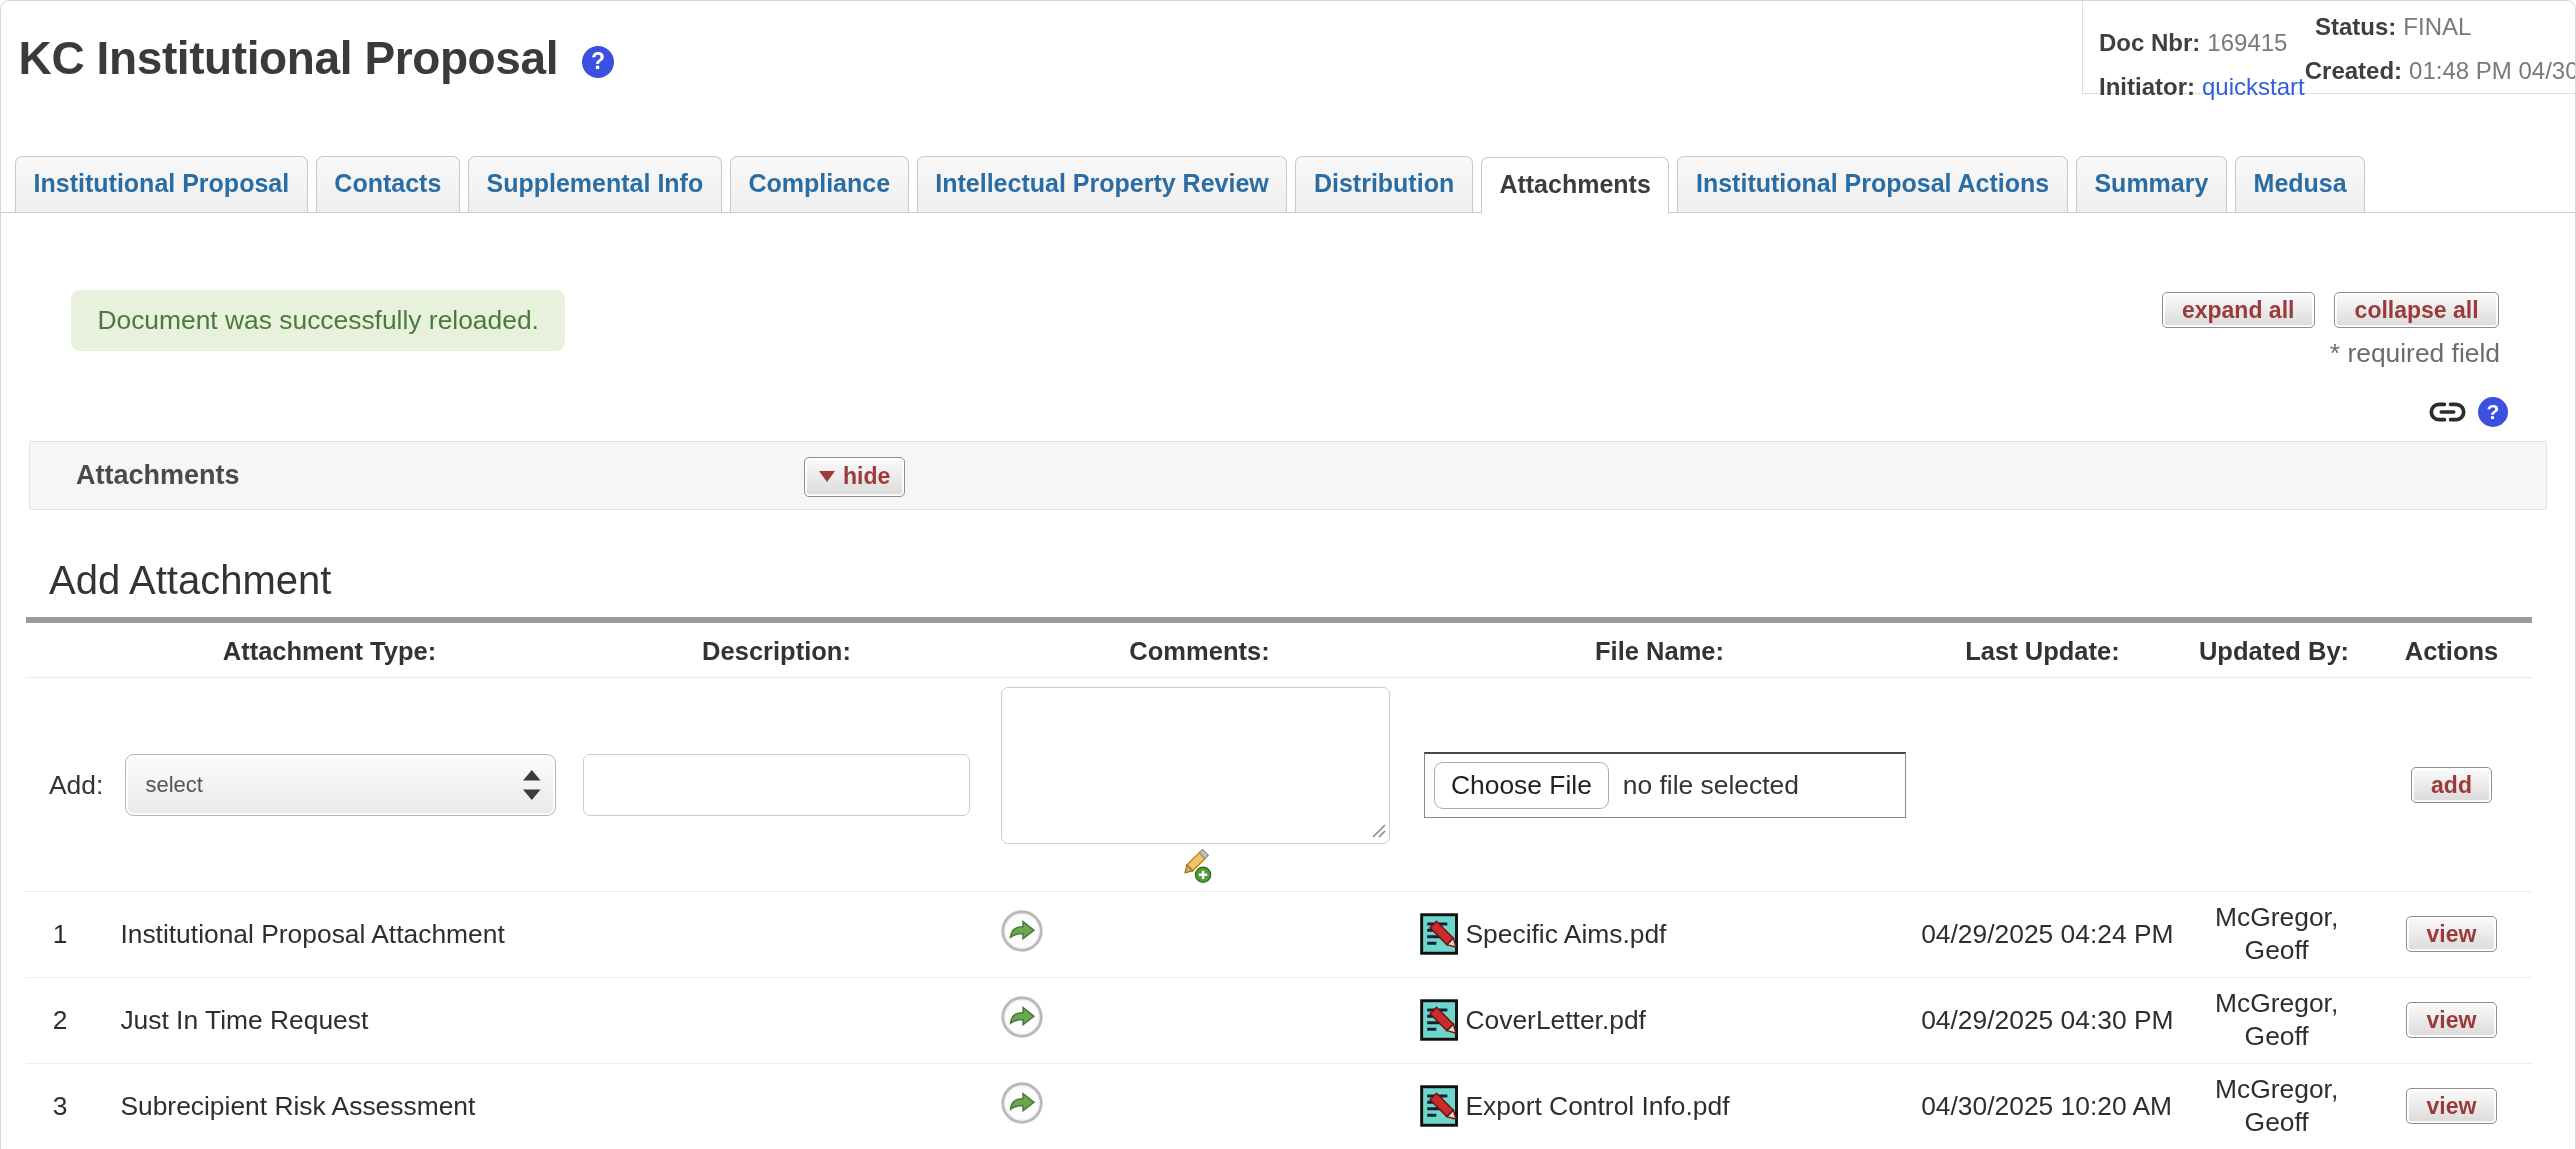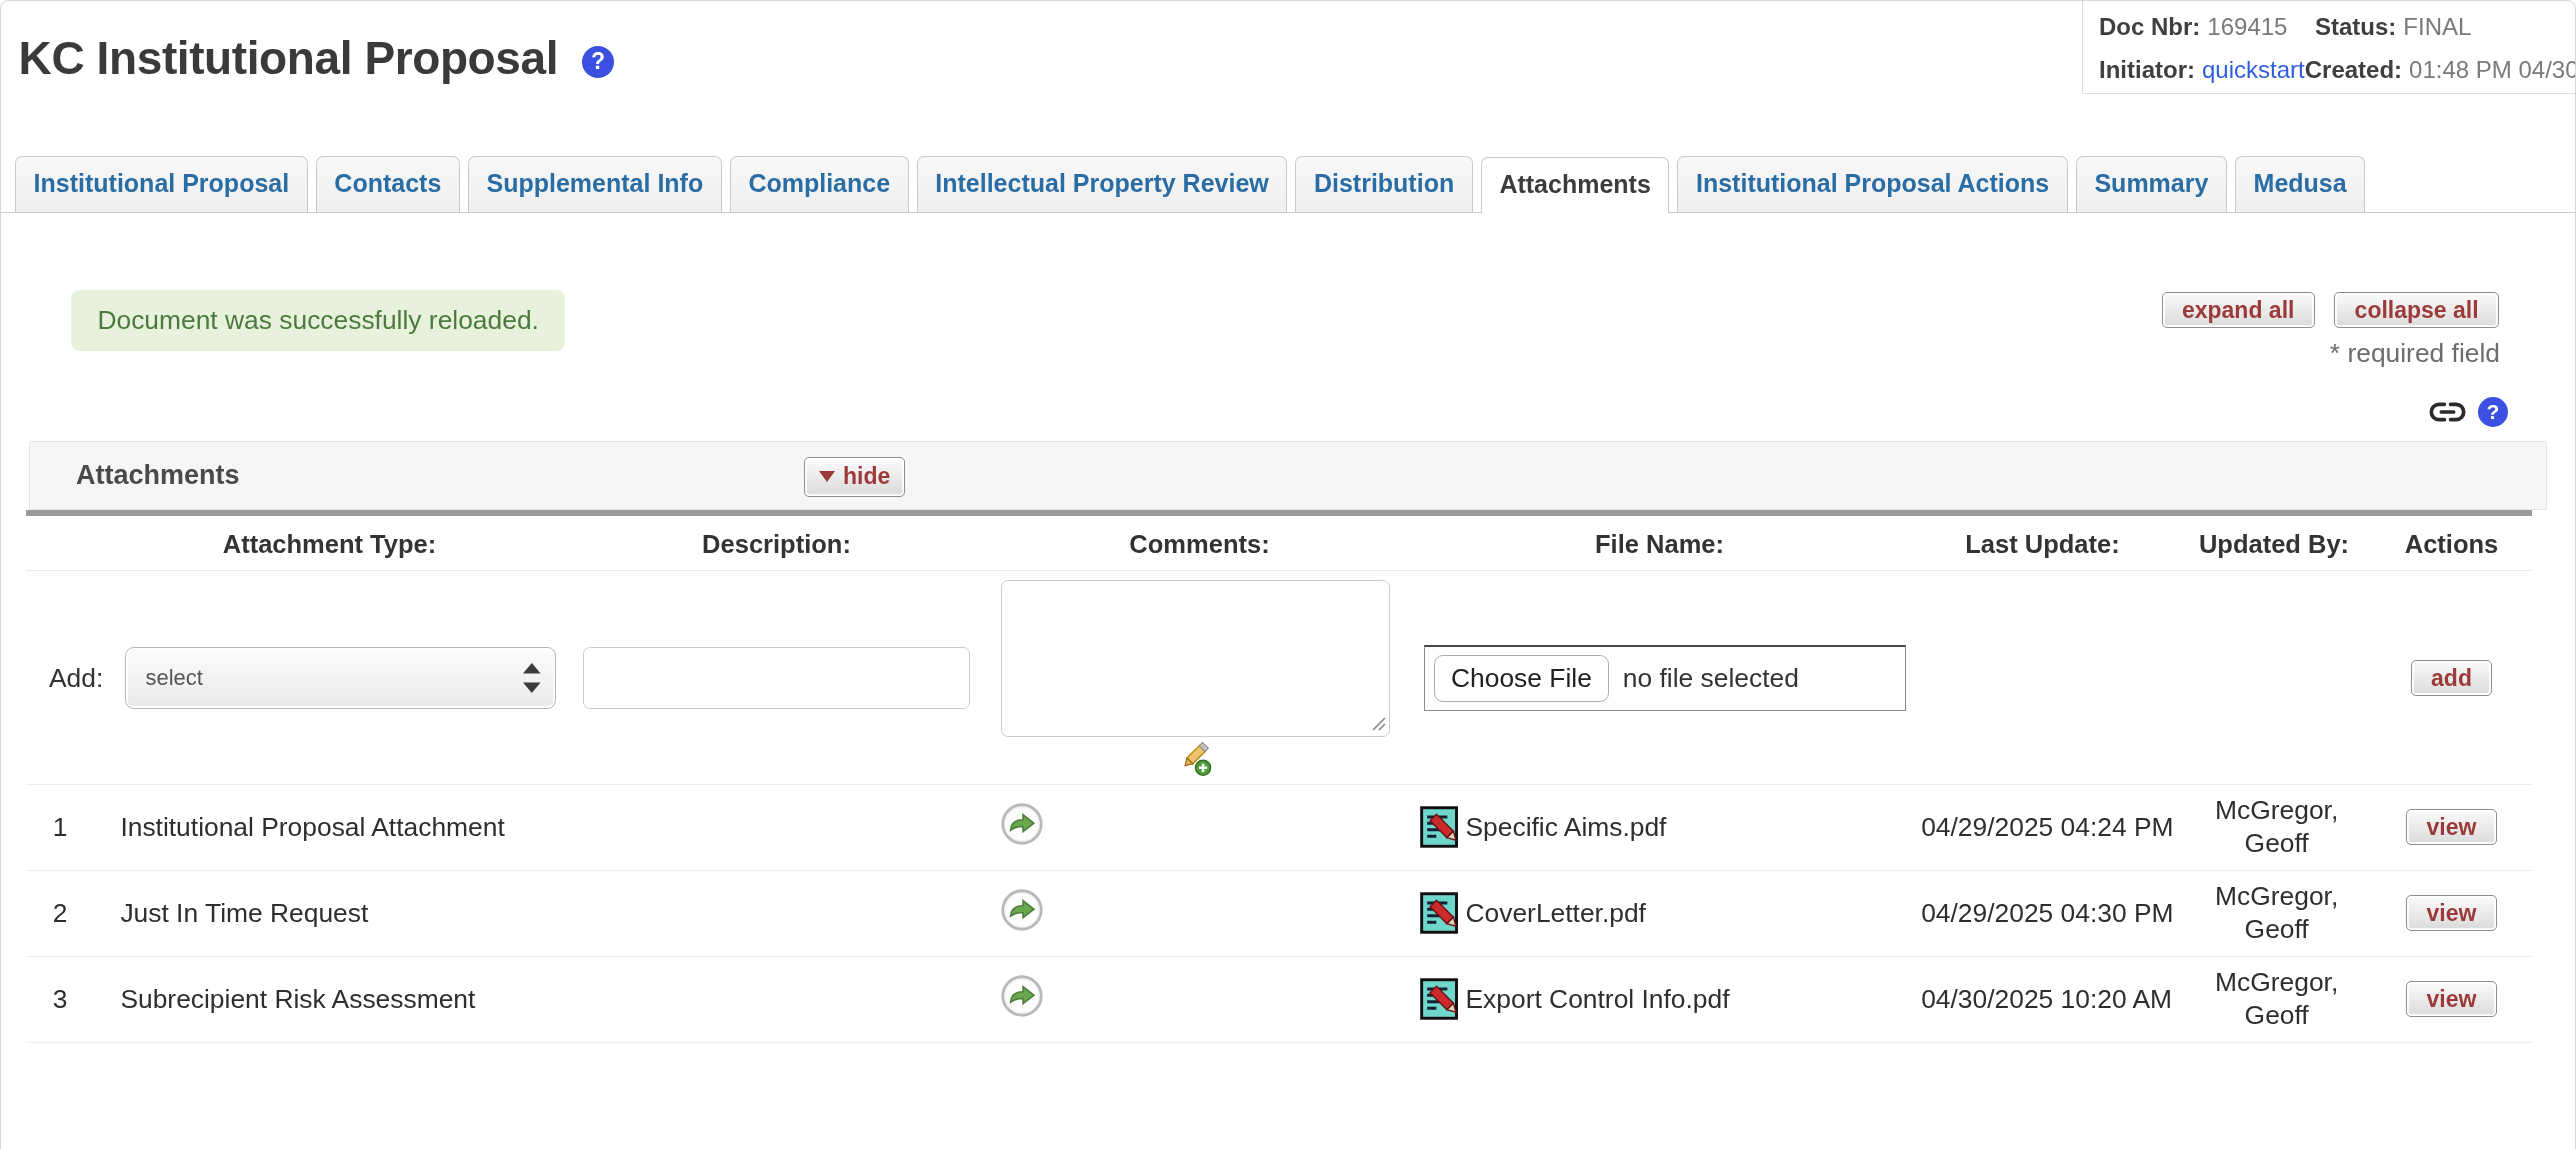--- a/index.html
+++ b/index.html
@@ -13,21 +13,21 @@
   
   .topbar { position:relative; height:93px; }
   .page-title-row { display:flex; align-items:center; gap:24px; padding:30px 0 0 17.6px; }
   .page-title { font-size:46px; font-weight:600; color:#3a3a3a; letter-spacing:-0.4px; }
   .help-badge { width:32px; height:32px; border-radius:50%; background:#3b4fe0; color:#fff;
     font-size:23px; font-weight:bold; display:flex; align-items:center; justify-content:center; margin-top:7px;}
   .doc-info { position:absolute; top:0; right:0; width:493px; height:93px;
     border-left:1.8px solid #ddd; border-bottom:1.8px solid #ddd; padding:12.3px 8.8px 8.8px 16px;
     font-size:24px; display:flex; flex-direction:column; justify-content:space-between; }
   .doc-info .row { display:flex; }
-  .doc-info .pair1 { width:216px; display:flex; gap:7px; }
+  .doc-info .pair1 { width:216px; display:flex; gap:7px;margin-top:16px; }
   .doc-info .pair2 { display:flex; gap:7px; }
   .doc-info .lbl { font-weight:bold; color:#3f3f3f; white-space:nowrap; }
   .doc-info .val { color:#7a7a7a; white-space:nowrap; }
   .doc-info .link { color:#2f5fe0; }
 
   
   .tabs { display:flex; gap:8px; padding:0 0 0 14px; margin-top:62px;
     border-bottom:1.8px solid #ccc; align-items:flex-end; }
   .tab { border:1.8px solid #c9c9c9; border-bottom:none; border-radius:7px 7px 0 0;
     background:linear-gradient(#f8f8f8,#efefef); color:#2a6da4; font-size:25px; font-weight:bold;
@@ -164,20 +164,21 @@
   </div>
 
   <div class="panel-header">
     <span class="panel-title">Attachments</span>
     <button class="kc-btn hide-btn">
       <span class="tri-down"></span>
       <span>hide</span>
     </button>
   </div>
 
+  <div class="add-heading">Add Attachment</div>
 
   <table class="attach">
     <colgroup>
       <col class="c-num">
         <col class="c-type">
         <col class="c-desc">
         <col class="c-com">
       <col class="c-file">
         <col class="c-upd">
         <col class="c-by">

